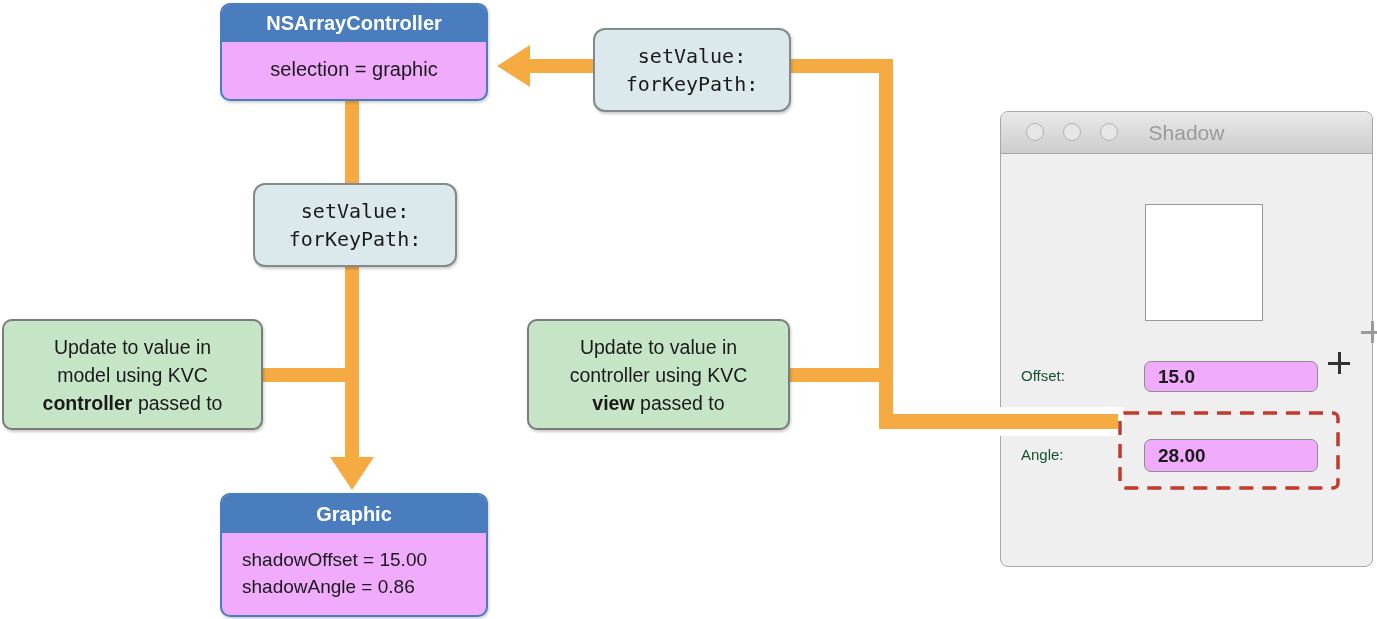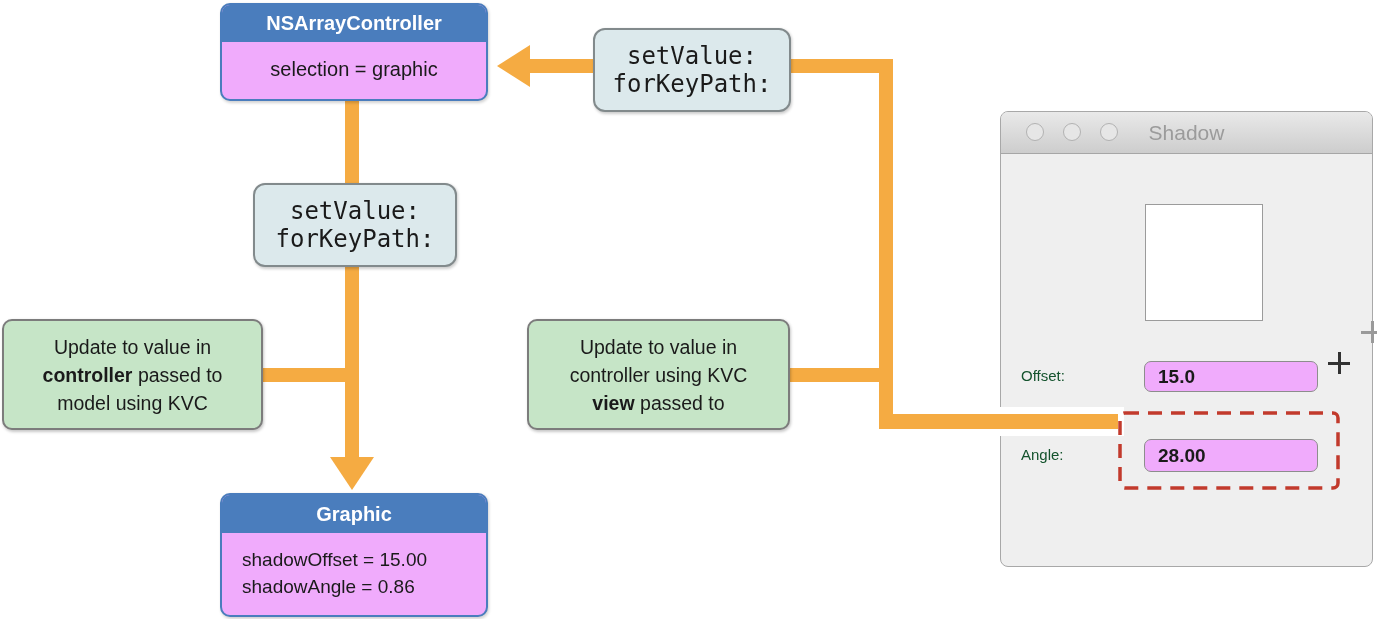--- a/index.html
+++ b/index.html
@@ -19,21 +19,21 @@
   .node .bod{display:flex;flex-direction:column;justify-content:center;}
   .nsac{left:220px;top:3px;width:264px;height:94px;}
   .nsac .hdr{height:37px;}
   .nsac .bod{height:55px;align-items:center;font-size:20px;}
   .graphic{left:220px;top:493px;width:264px;height:120px;}
   .graphic .hdr{height:38px;}
   .graphic .bod{height:80px;padding-left:20px;font-size:19px;line-height:27px;}
   .codebox{
     position:absolute;background:#dce9ec;border:2px solid #828a8c;border-radius:12px;
     display:flex;flex-direction:column;align-items:center;justify-content:center;
-    font-family:"DejaVu Sans Mono",monospace;font-size:24px;line-height:28px;
+    font-family:"DejaVu Sans Mono",monospace;font-size:20px;line-height:28px;
     z-index:6;box-shadow:1px 1.5px 3px rgba(0,0,0,0.2);
   }
   .codebox.top{left:593px;top:28px;width:194px;height:80px;}
   .codebox.mid{left:253px;top:183px;width:200px;height:80px;}
   .greenbox{
     position:absolute;background:#c6e5c7;border:2px solid #7c7c7c;border-radius:10px;
     display:flex;flex-direction:column;align-items:center;justify-content:center;
     text-align:right;font-size:19.5px;line-height:28px;z-index:6;
     box-shadow:1px 1.5px 3px rgba(0,0,0,0.22);
   }
@@ -157,22 +157,22 @@
     <span>forKeyPath:</span>
   </div>
 
   <div class="codebox mid">
     <span>setValue:</span>
     <span>forKeyPath:</span>
   </div>
 
   <div class="greenbox left">
     <span>Update to value in</span>
+    <span>model using KVC</span>
     <span><b>controller</b><span> passed to</span></span>
-    <span>model using KVC</span>
   </div>
 
   <div class="greenbox midg">
     <span>Update to value in</span>
     <span>controller using KVC</span>
     <span><b>view</b><span> passed to</span></span>
   </div>
 
   <div class="node graphic">
     <div class="hdr">Graphic</div>

